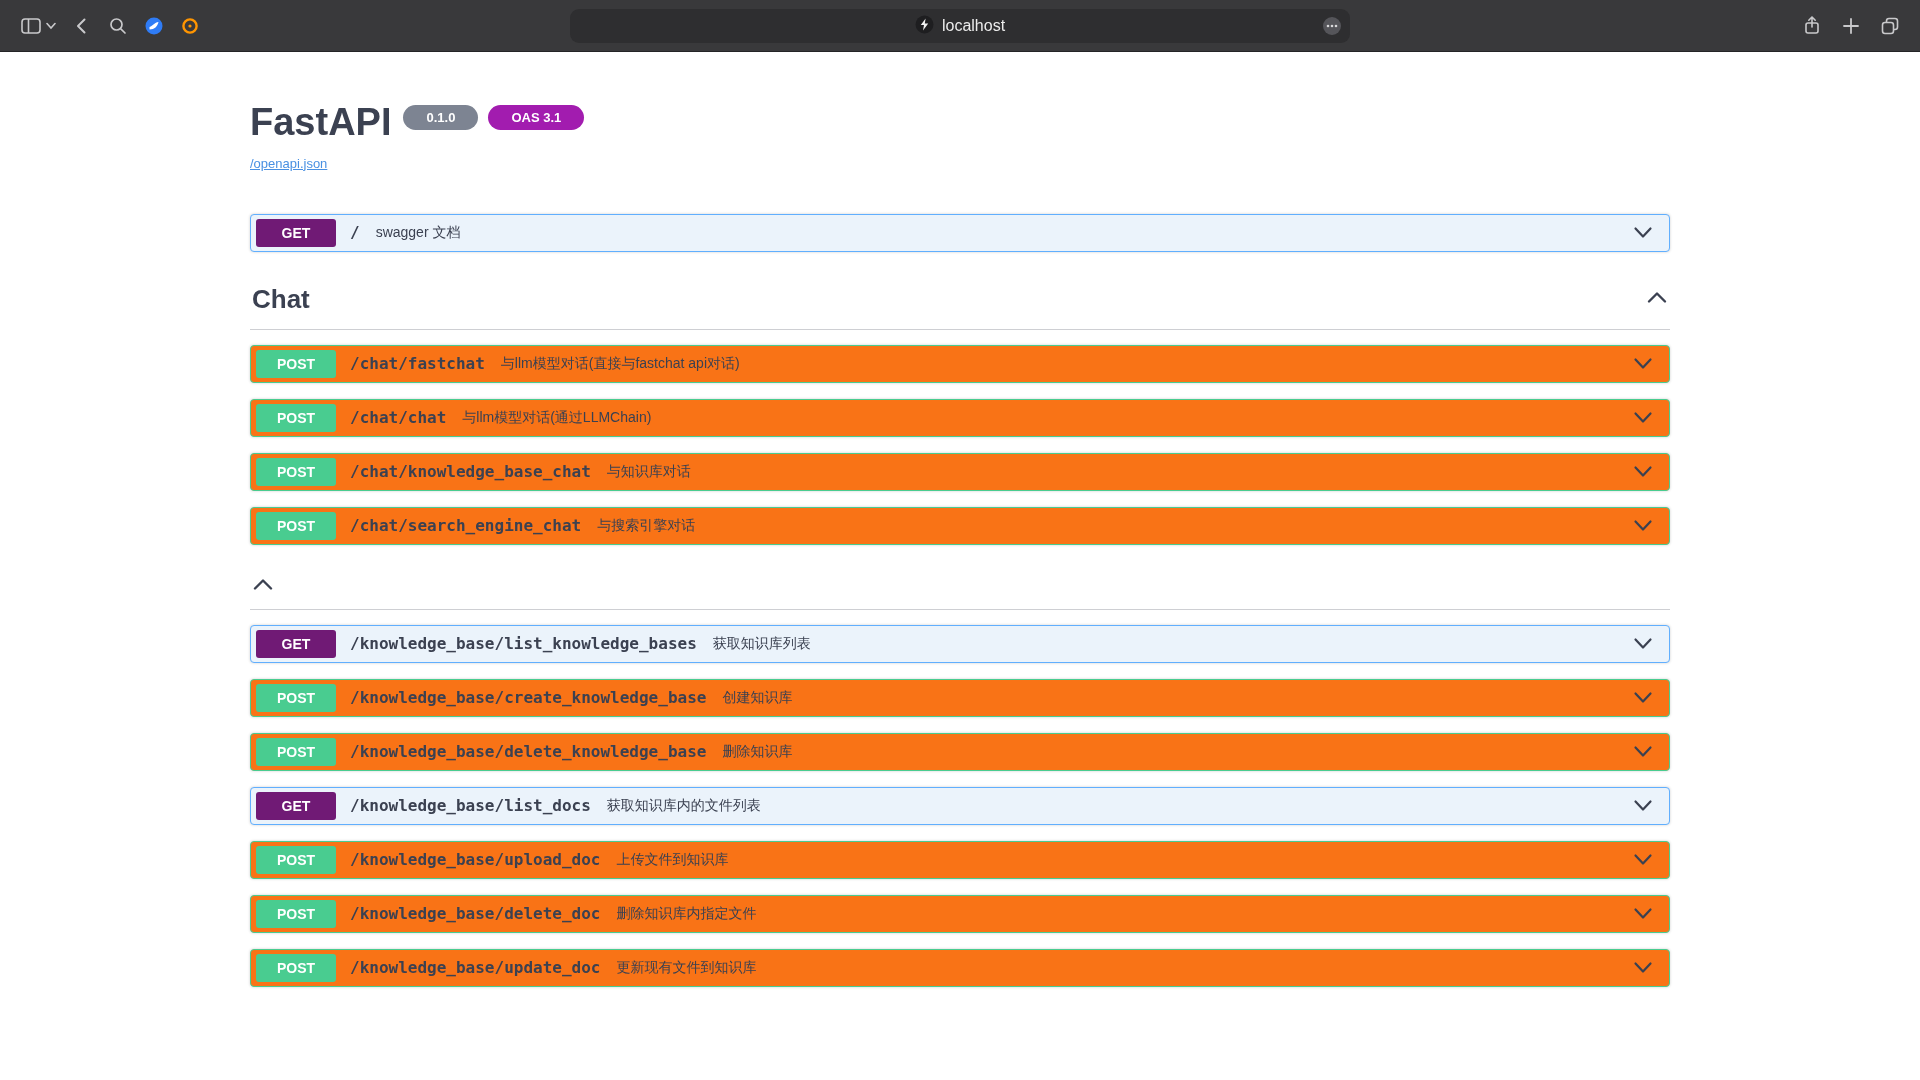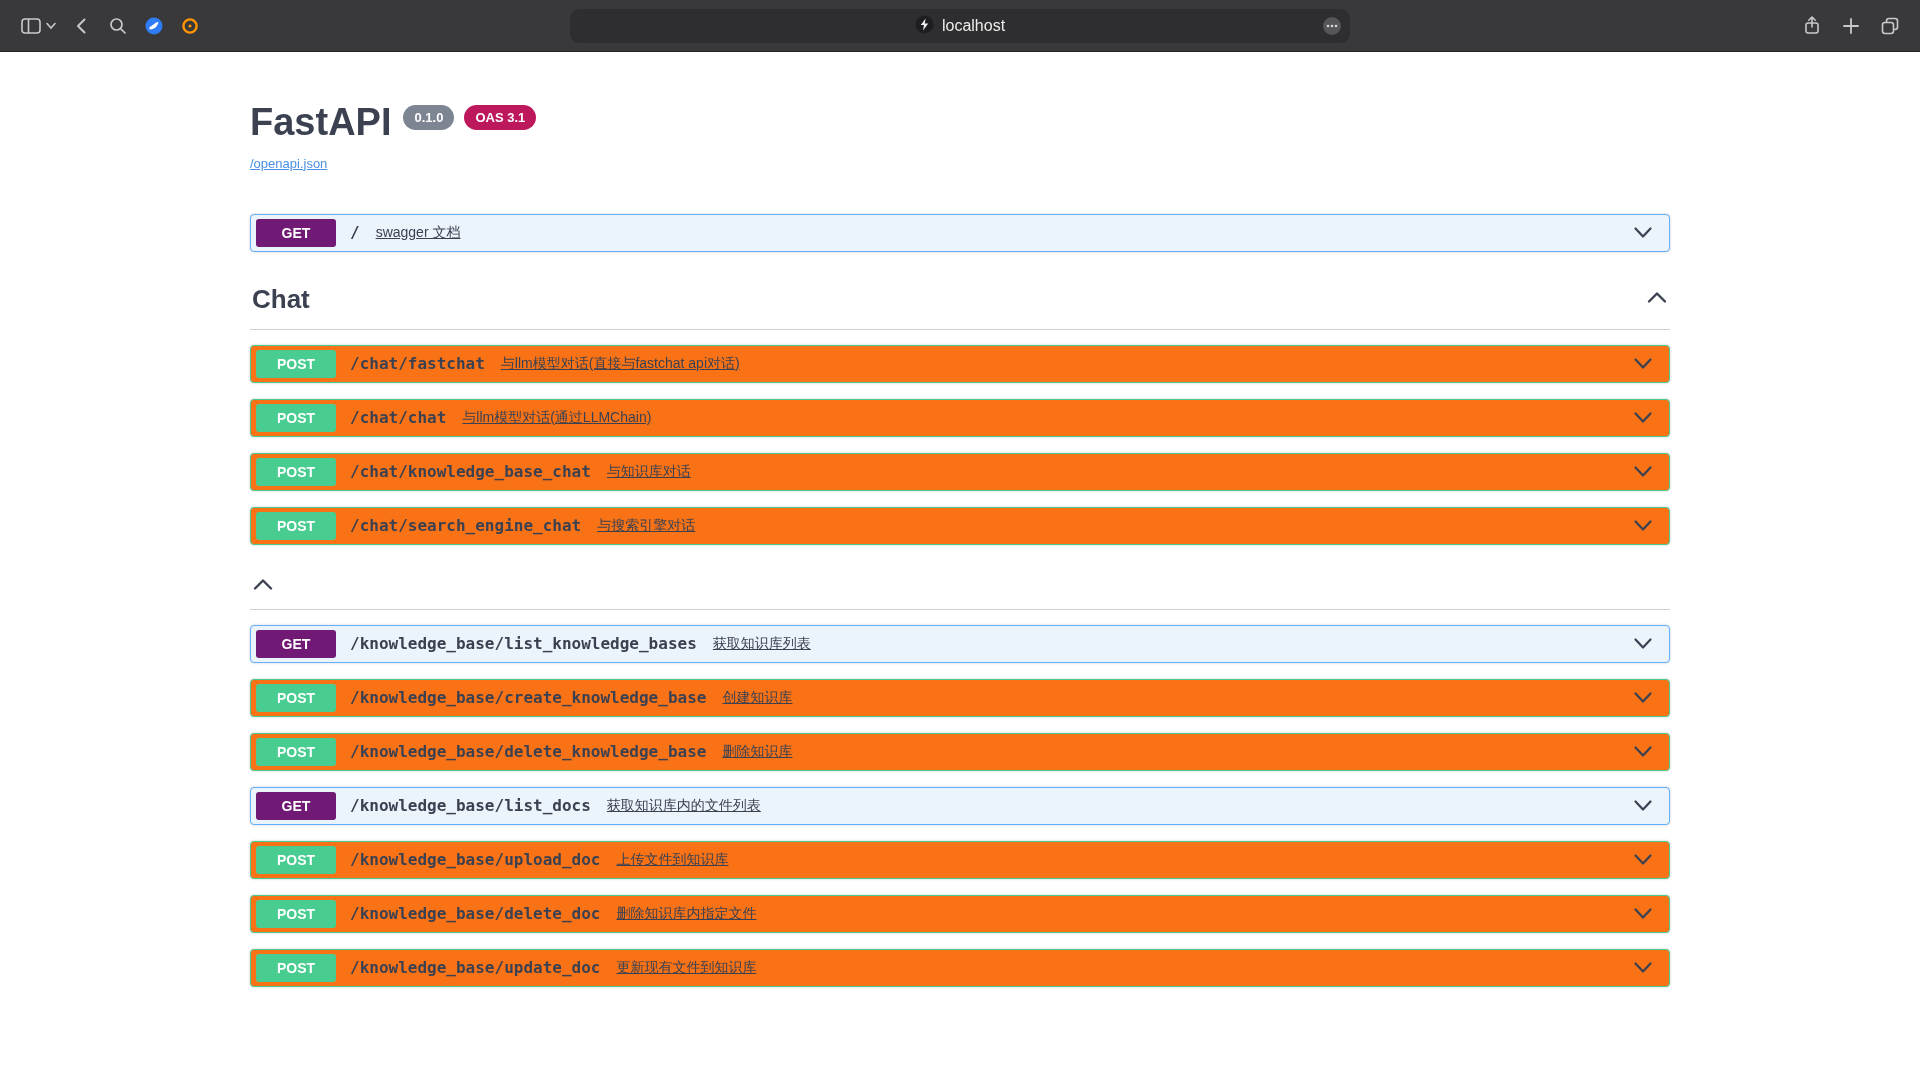--- a/index.html
+++ b/index.html
@@ -21,23 +21,23 @@
   .url-text { color: #ececec; font-size: 16px; }
   .url-more { position: absolute; right: 8px; top: 7px; }
 
   
   .page { width: 1920px; height: 1028px; background: #ffffff; overflow: hidden; }
   .swagger-wrap { width: 1420px; margin: 0 auto; padding-top: 50px; }
 
   .info-title { display: flex; align-items: flex-start; gap: 12px; }
   .info-title h1 { font-size: 38px; font-weight: bold; color: #3b4151; line-height: 1.1; }
   .pill { display: inline-block; border-radius: 57px; color: #ffffff; font-size: 13px;
-    font-weight: bold; padding: 5px 11px; margin-top: 3px; }
+    font-weight: bold; padding: 5px 23px; margin-top: 3px; }
   .pill.version { background: #7d8492; }
-  .pill.oas { background: #be185d; margin-left: -2px; }
+  .pill.oas { background: #a21caf; margin-left: -2px; }
   .spec-link { display: inline-block; margin-top: 12px; font-size: 13px; color: #4990e2;
     text-decoration: underline; cursor: pointer; }
 
   .sections { margin-top: 42px; }
   .section { margin-bottom: 24px; }
   .section-header { display: flex; align-items: center; justify-content: space-between;
     border-bottom: 1px solid rgba(59,65,81,.25); padding: 8px 2px 14px 2px; margin-bottom: 15px; }
   .section-header h3 { font-size: 26px; font-weight: bold; color: #3b4151; }
 
   .op { display: flex; align-items: center; height: 38px; margin-bottom: 16px;
@@ -45,21 +45,21 @@
     box-shadow: 0 0 3px rgba(0,0,0,.19); cursor: pointer; }
   .op.get  { background: #ebf3fb; border-color: #61affe; }
   .op.post { background: #f97316; border-color: #49cc90; }
   .badge { width: 80px; height: 28px; border-radius: 3px; flex: 0 0 80px;
     display: flex; align-items: center; justify-content: center;
     color: #ffffff; font-size: 14px; font-weight: bold; }
   .op.get  .badge { background: #701a75; }
   .op.post .badge { background: #49cc90; }
   .path { margin-left: 14px; font-family: "DejaVu Sans Mono", monospace;
     font-weight: bold; font-size: 16px; color: #3b4151; }
-  .desc { margin-left: 16px; font-size: 14px; color: #3b4151; text-decoration: underline; }
+  .desc { margin-left: 16px; font-size: 14px; color: #3b4151; }
   .op-chevron { margin-left: auto; display: flex; align-items: center; }
 </style>
 </head>
 <body>
 
 <div class="toolbar">
   <div class="tb-left">
     <div class="sidebar-group">
       <span class="tb-btn">
         <svg width="22" height="20" viewBox="0 0 22 20">

